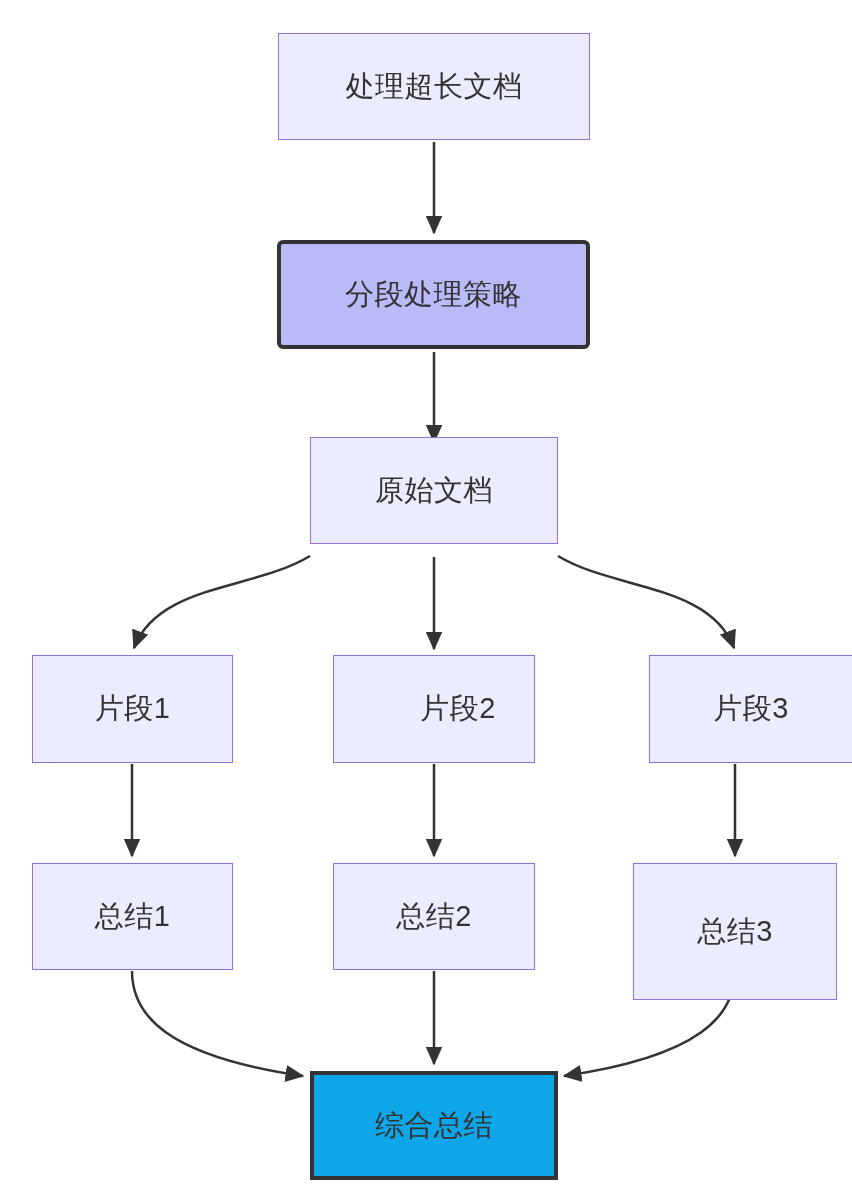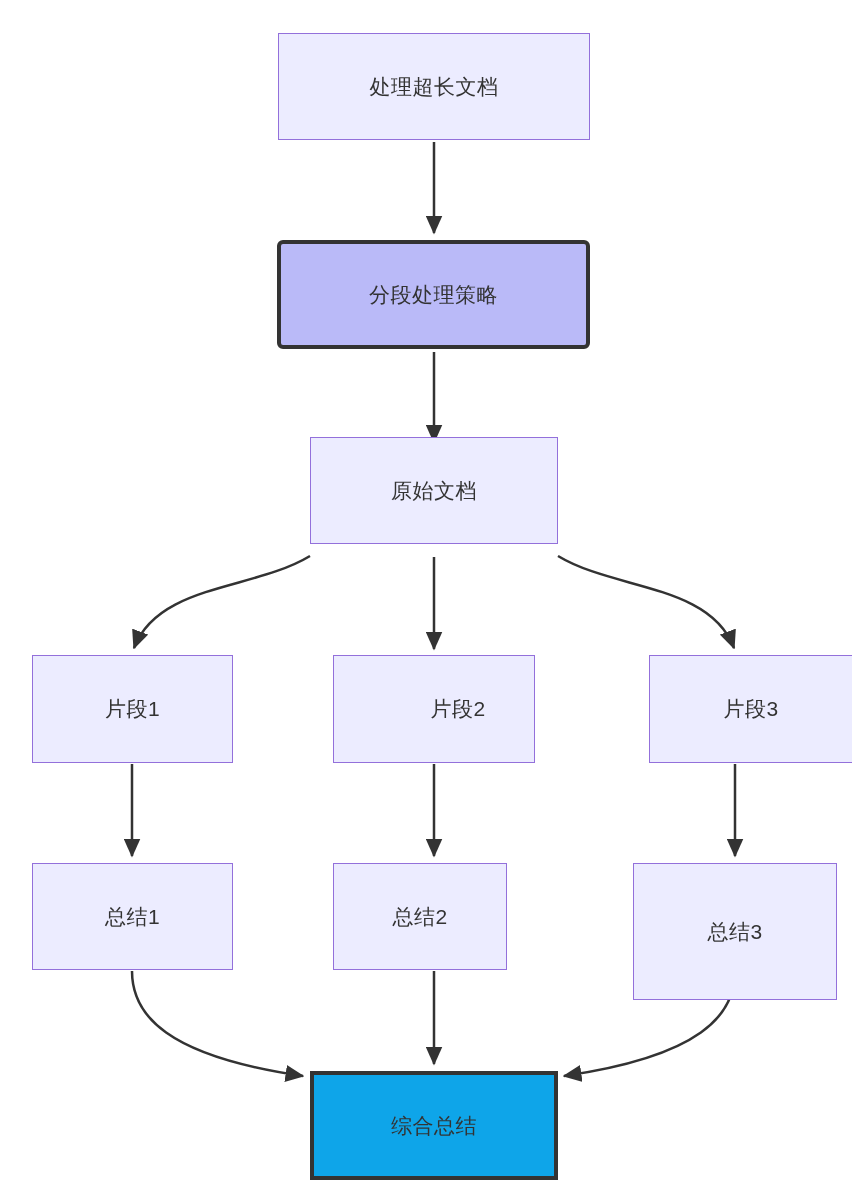--- a/index.html
+++ b/index.html
@@ -24,38 +24,38 @@
     fill: none;
     stroke: #333333;
     stroke-width: 2.5px;
   }
   .node {
     position: absolute;
     box-sizing: border-box;
     display: flex;
     align-items: center;
     justify-content: center;
-    font-size: 21px;
+    font-size: 29px;
     color: #333333;
     letter-spacing: 0.5px;
     text-align: left;
   }
   .node.light  { background: #ECECFF; border: 1.5px solid #9370DB; }
   .node.accent { background: #BABAF8; border: 4px solid #333333; }
   .node.result { background: #98FB98; border: 4px solid #333333; }
 
   
   #n-A  { left: 278px; top: 33px;   width: 312px; height: 107px; }
   #n-B  { left: 277px; top: 240px;  width: 313px; height: 109px; border-radius: 6px; }
   #n-C  { left: 310px; top: 437px;  width: 248px; height: 107px; }
   #n-D1 { left: 32px;  top: 655px;  width: 201px; height: 108px; }
   #n-D2 { left: 333px; top: 655px;  width: 202px; height: 108px; }
   #n-D3 { left: 633px; top: 655px;  width: 204px; height: 108px; margin-left: 16px; }
   #n-E1 { left: 32px;  top: 863px;  width: 201px; height: 107px; }
-  #n-E2 { left: 333px; top: 863px;  width: 174px; height: 107px; }
+  #n-E2 { left: 333px; top: 863px;  width: 202px; height: 107px; }
   #n-E3 { left: 633px; top: 863px;  width: 204px; height: 137px; }
   #n-F  { left: 310px; top: 1071px; width: 248px; height: 109px; }
 </style>
 </head>
 <body>
 
 <div class="canvas">
 
   <svg class="edges" viewBox="0 0 852 1196" xmlns="http://www.w3.org/2000/svg">
     <defs>

